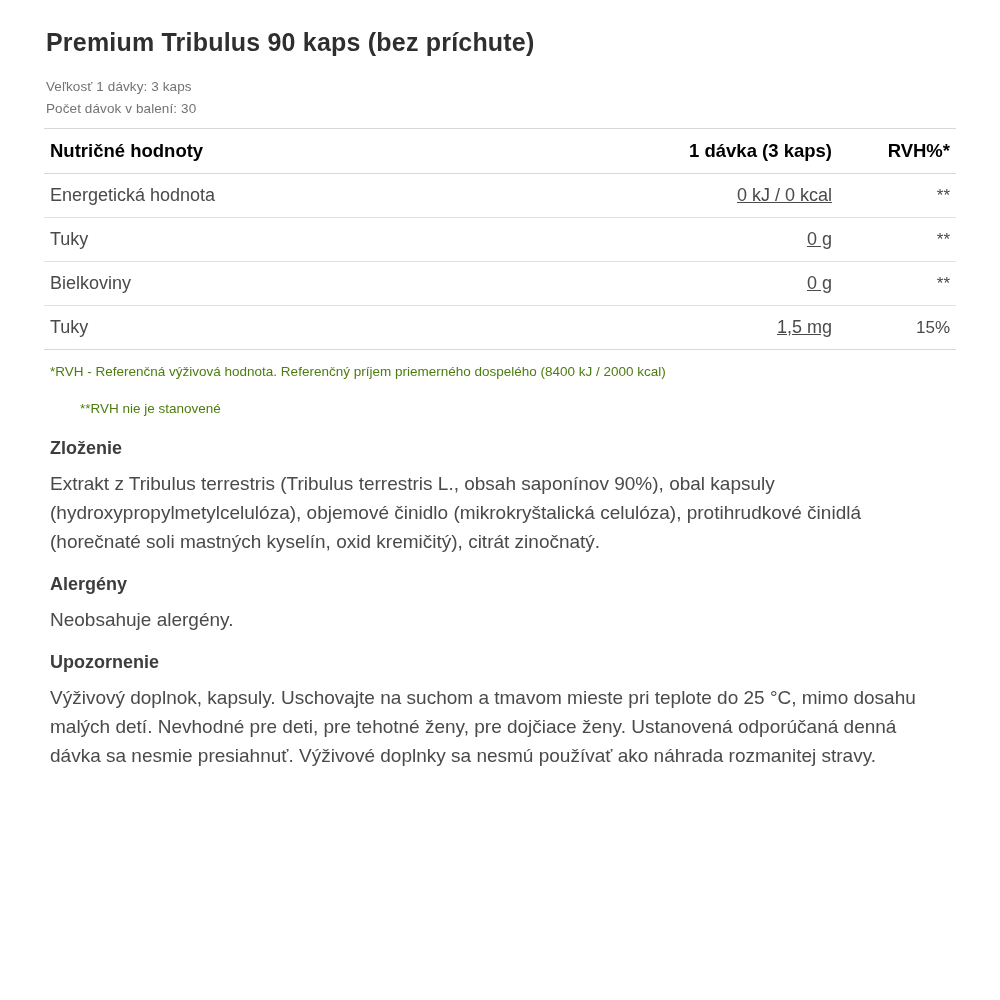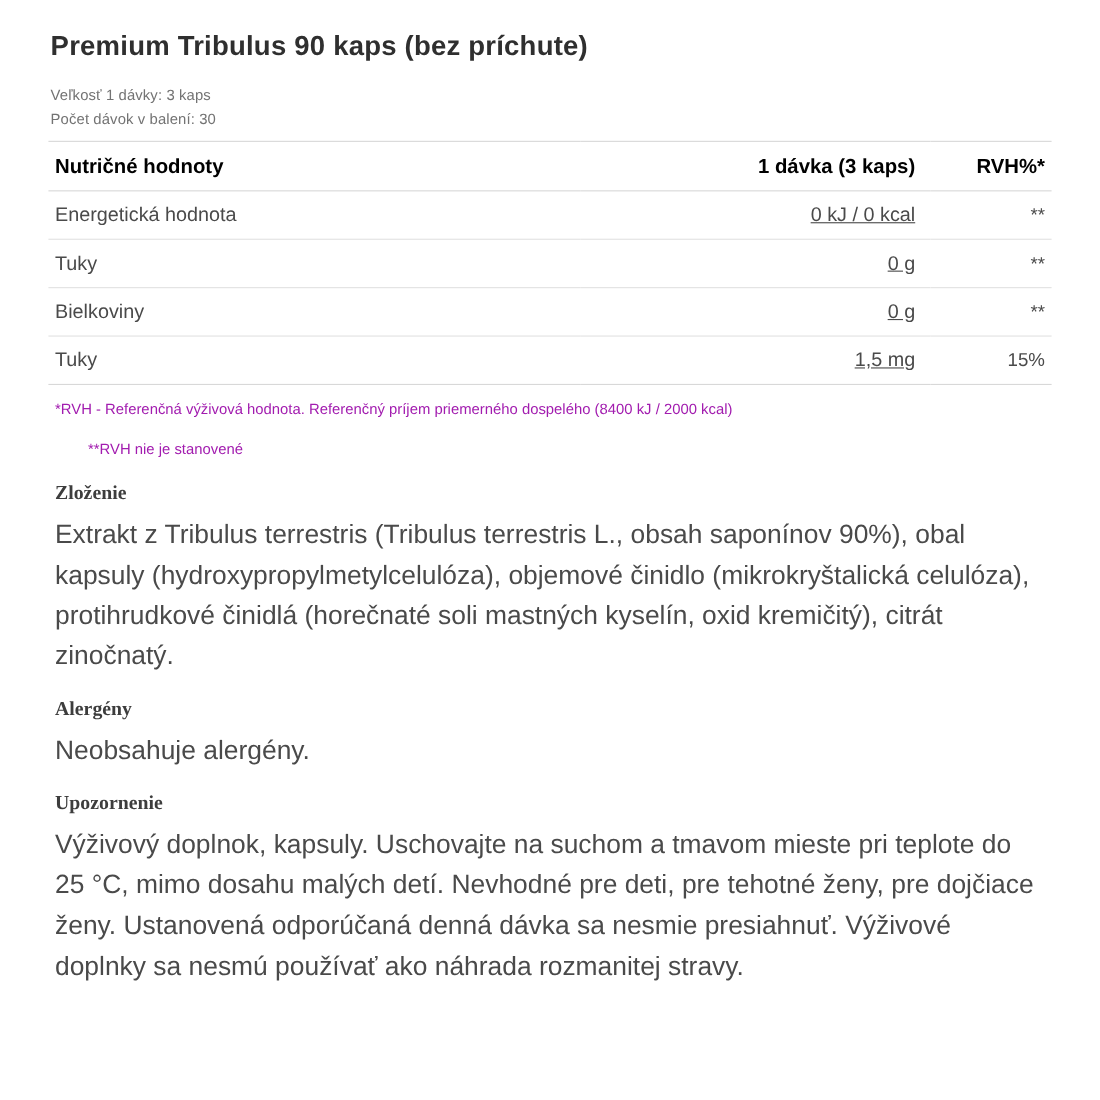--- a/index.html
+++ b/index.html
@@ -85,38 +85,37 @@
   table.nutrition tbody td.col-rvh {
     text-align: right;
     padding-right: 6px;
     font-size: 17px;
   }
   table.nutrition tbody tr:last-child td {
     border-bottom: 1.5px solid #d8d8d8;
   }
   .footnote {
     font-size: 13.5px;
-    color: #a21caf;
+    color: #4d7c0f;
     line-height: 1.55;
     margin: 12px 4px 0 6px;
     max-width: 930px;
   }
   .footnote.second {
     margin-top: 16px;
     margin-left: 36px;
   }
   .section-heading {
     font-size: 18px;
     font-weight: bold;
     color: #3d3d3d;
     margin: 18px 0 10px 6px;
-    font-family: Liberation Serif, serif;
   }
   .body-text {
-    font-size: 24px;
+    font-size: 19px;
     color: #4a4a4a;
     line-height: 1.53;
     margin: 0 0 0 6px;
     max-width: 900px;
   }
 </style>
 </head>
 <body>
 
 <div class="page">

